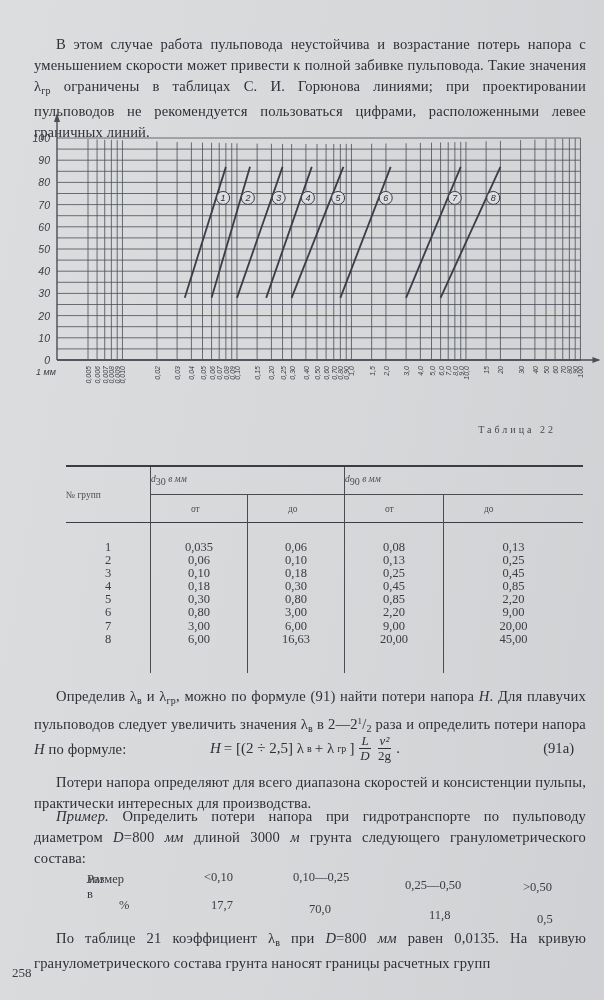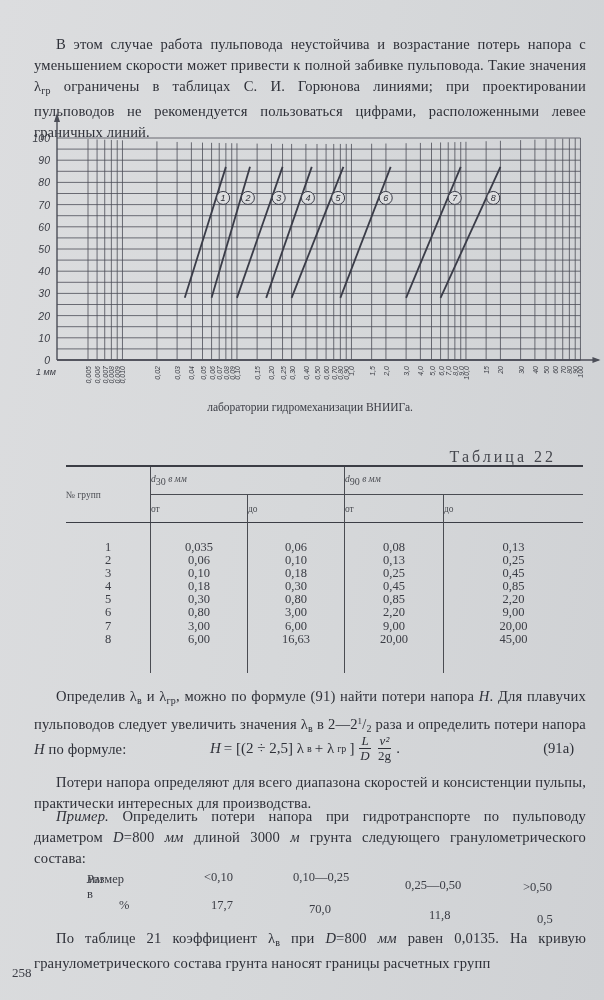--- a/index.html
+++ b/index.html
@@ -22,35 +22,35 @@
   .para .ind { display:inline-block; width:22px; }
   .sub { font-size:10px; vertical-align:-3px; }
   .sup { font-size:9px; vertical-align:5px; }
   .it { font-style:italic; }
   #chart { position:absolute; left:0; top:110px; }
   .caption {
     position:absolute; left:34px; width:552px; top:401px;
     font-size:11.5px; line-height:13px; text-align:center; color:#3a3c44;
   }
   .tbl-title {
-    position:absolute; right:48px; top:448px; font-size:16px;
+    position:absolute; right:48px; top:424px; font-size:10px;
     letter-spacing:3px; color:#45474e;
   }
   table.t22 {
     position:absolute; left:66px; top:465px; width:517px;
     border-collapse:collapse; font-size:11px; color:#3a3c44;
   }
   table.t22 th {
     font-weight:normal; font-size:9.5px; color:#4a4c52;
     height:27px; text-align:left; padding:0;
   }
   table.t22 .topline { border-top:2px solid #3b3d45; }
   table.t22 .hdrsep { border-bottom:1.5px solid #3b3d45; }
   table.t22 .vl { border-left:1.5px solid #4a4c52; }
-  table.t22 .subline { border-top:1px solid #4a4c52; }
+  table.t22 .subline { border-top:1px solid #4a4c52;padding-left:40px; }
   table.t22 td {
     vertical-align:top; text-align:center; padding:0;
     font-size:12.5px; line-height:13.2px; color:#3a3c44;
   }
   table.t22 td.body { padding-top:18px; height:132px; }
   .row-cell div { height:13.1px; }
   .formula {
     position:absolute; left:210px; top:734px; font-size:15px;
     display:flex; align-items:center; gap:3px;
   }
@@ -223,21 +223,20 @@
       <text x="385.73888555580555" y="91.44" text-anchor="middle" font-size="9" font-style="italic" fill="#2e3038" font-family="Liberation Sans, sans-serif">6</text>
       <line x1="406.0983181689272" y1="187.84" x2="460.72870183432855" y2="56.860000000000014" stroke="#3a3c48" stroke-width="1.8"></line>
       <circle cx="454.76555994762316" cy="87.94" r="6.5" fill="#dcdddf" stroke="#3a3c48" stroke-width="1"></circle>
       <text x="454.76555994762316" y="91.44" text-anchor="middle" font-size="9" font-style="italic" fill="#2e3038" font-family="Liberation Sans, sans-serif">7</text>
       <line x1="440.56625267245306" y1="187.84" x2="500.4358690070517" y2="56.860000000000014" stroke="#3a3c48" stroke-width="1.8"></line>
       <circle cx="493.22951936833334" cy="87.94" r="6.5" fill="#dcdddf" stroke="#3a3c48" stroke-width="1"></circle>
       <text x="493.22951936833334" y="91.44" text-anchor="middle" font-size="9" font-style="italic" fill="#2e3038" font-family="Liberation Sans, sans-serif">8</text>
     </svg>
 
   <div class="caption">
-    <div>лаборатории гидромеханизации ВНИИГа.</div>
   </div>
 
   <div class="tbl-title">Таблица 22</div>
   <table class="t22">
     <thead>
       <tr class="topline">
         <th rowspan="2" style="width:84px" class="hdrsep">№ групп</th>
         <th colspan="2" class="vl">
           <span class="it">d</span><span class="sub">30</span><span class="it"> в мм</span>
         </th>

